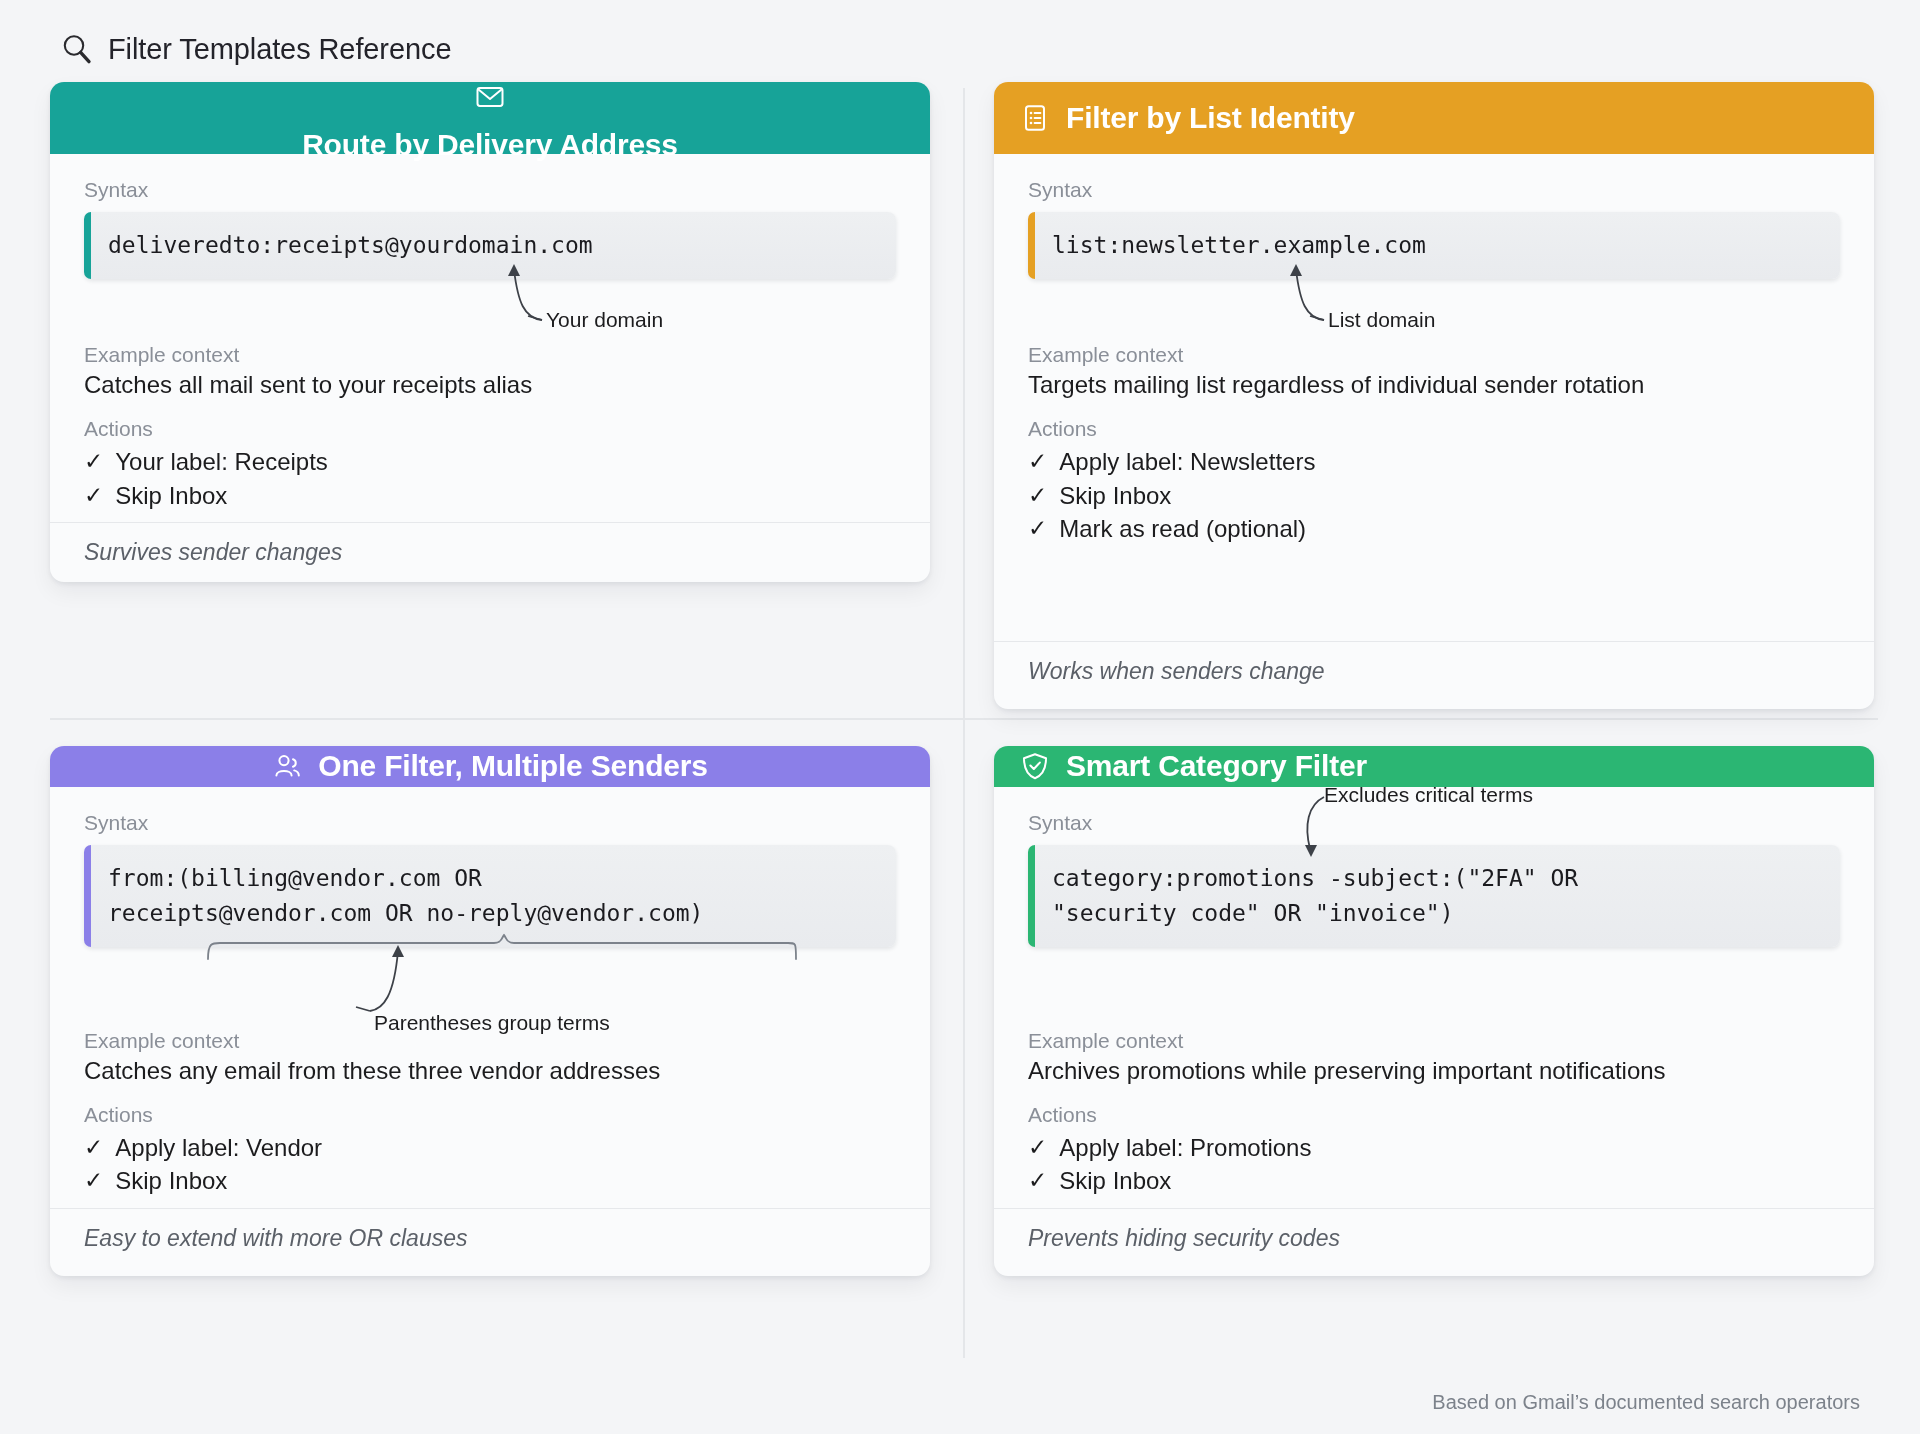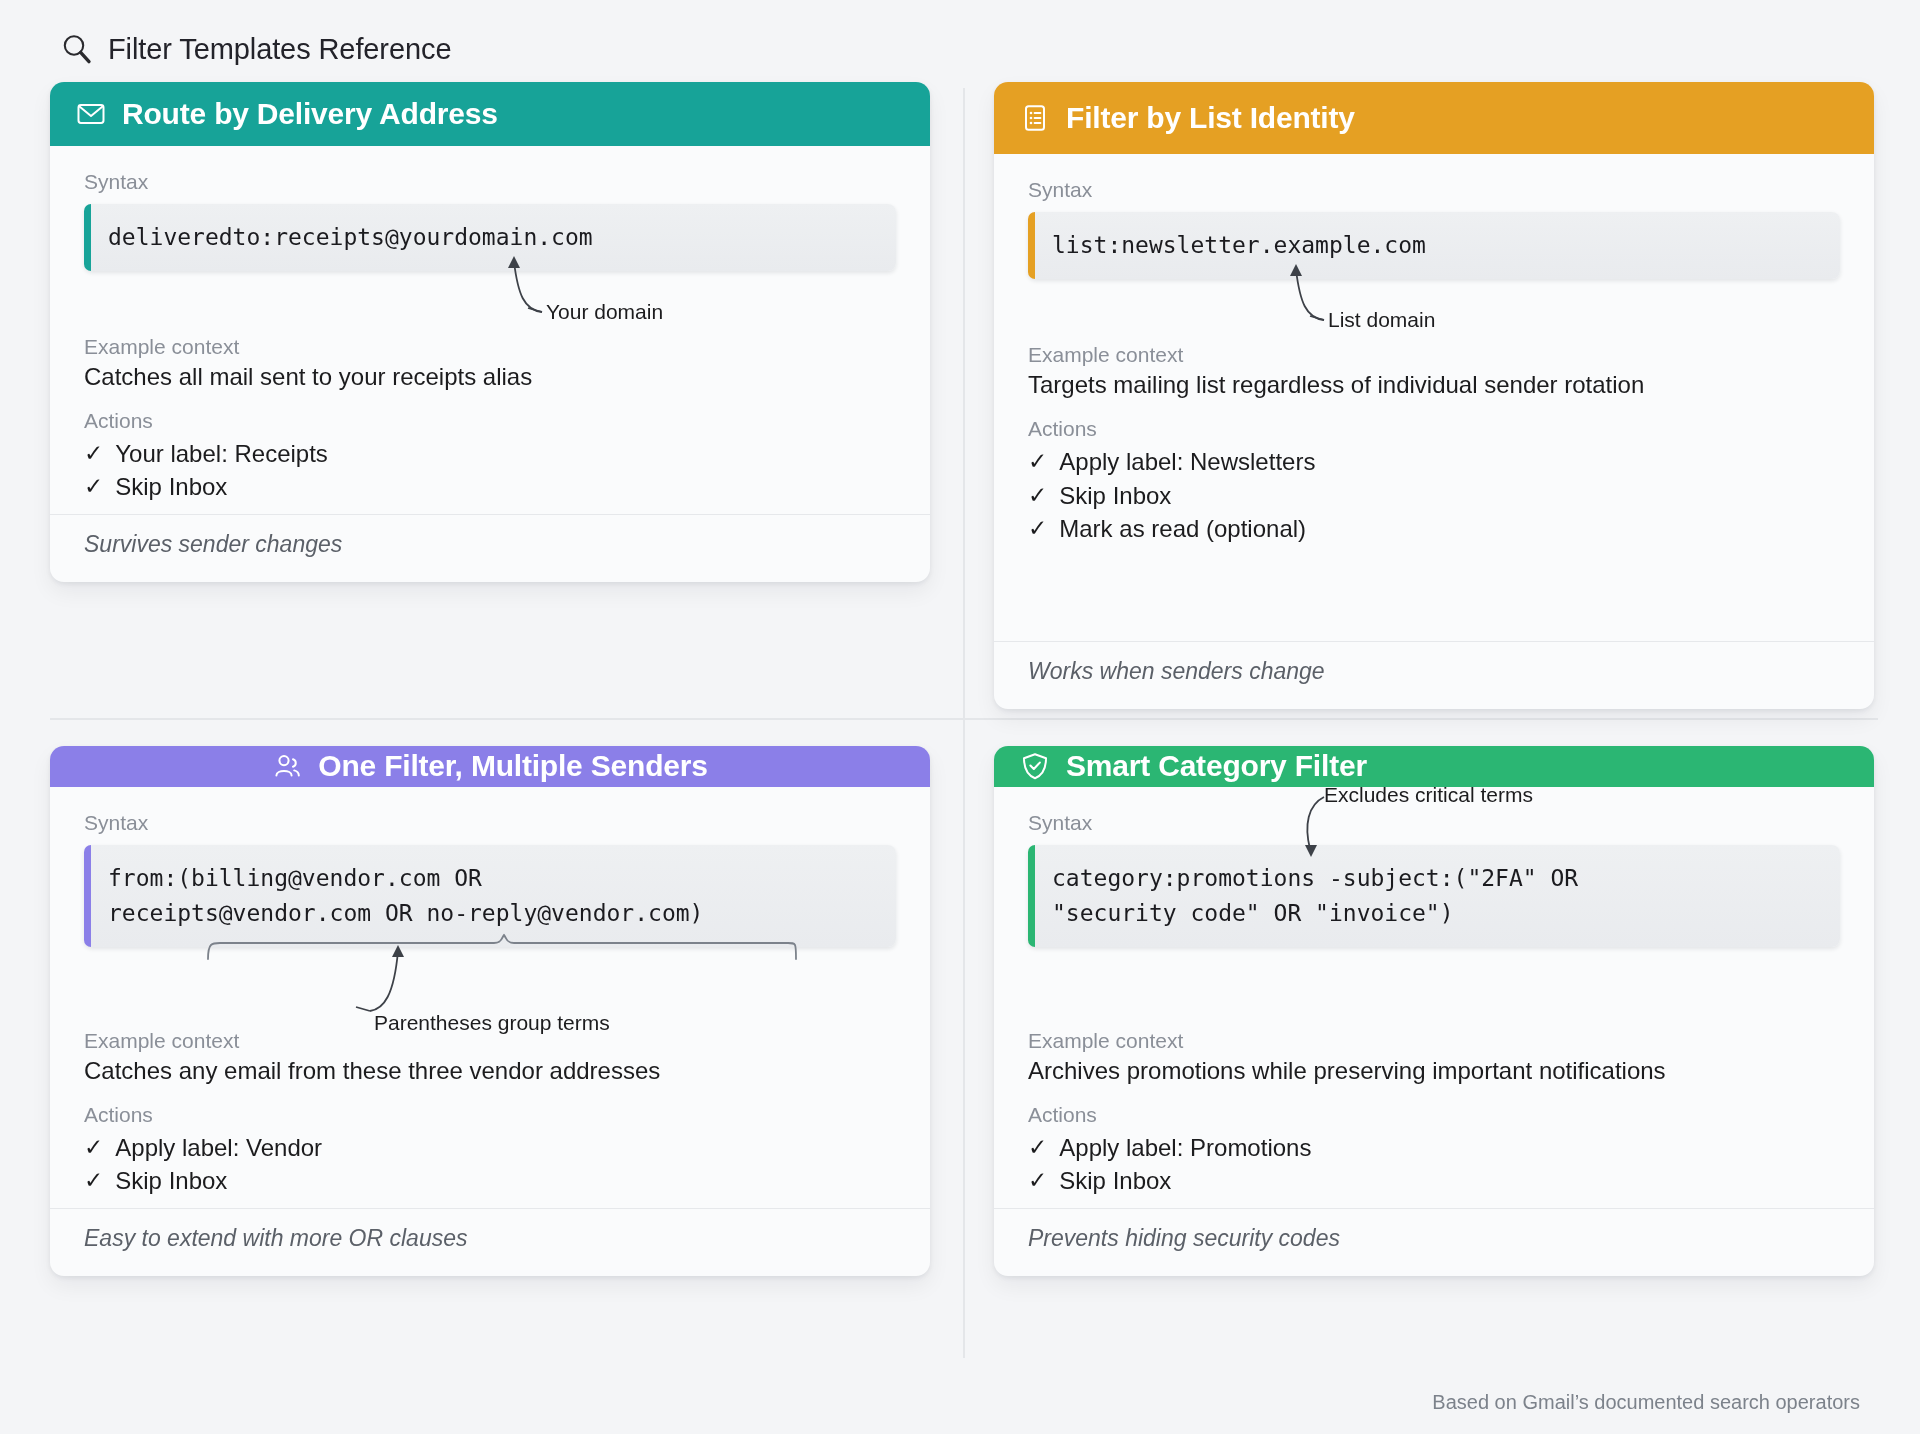--- a/index.html
+++ b/index.html
@@ -131,21 +131,21 @@
     <span class="page-title">Filter Templates Reference</span>
   </div>
 
   <div class="divider-v"></div>
   <div class="divider-h"></div>
 
   <div class="grid">
 
     <div class="cell">
       <div class="card" style="height:500px;">
-        <div class="card-header" style="background:#17a398;">
+        <div class="card-header" style="background:#17a398;flex-direction:column;">
           <span class="hicon">
             <svg viewBox="0 0 30 30" width="30" height="30">
               <rect x="2.5" y="6" width="25" height="18" rx="2.4" fill="none" stroke="#fff" stroke-width="2"></rect>
               <path d="M3.5 7.5 L15 17 L26.5 7.5" fill="none" stroke="#fff" stroke-width="2" stroke-linecap="round" stroke-linejoin="round"></path>
             </svg>
           </span>
           <span class="card-title">Route by Delivery Address</span>
         </div>
         <div class="card-body">
           <div class="sec-label">Syntax</div>

